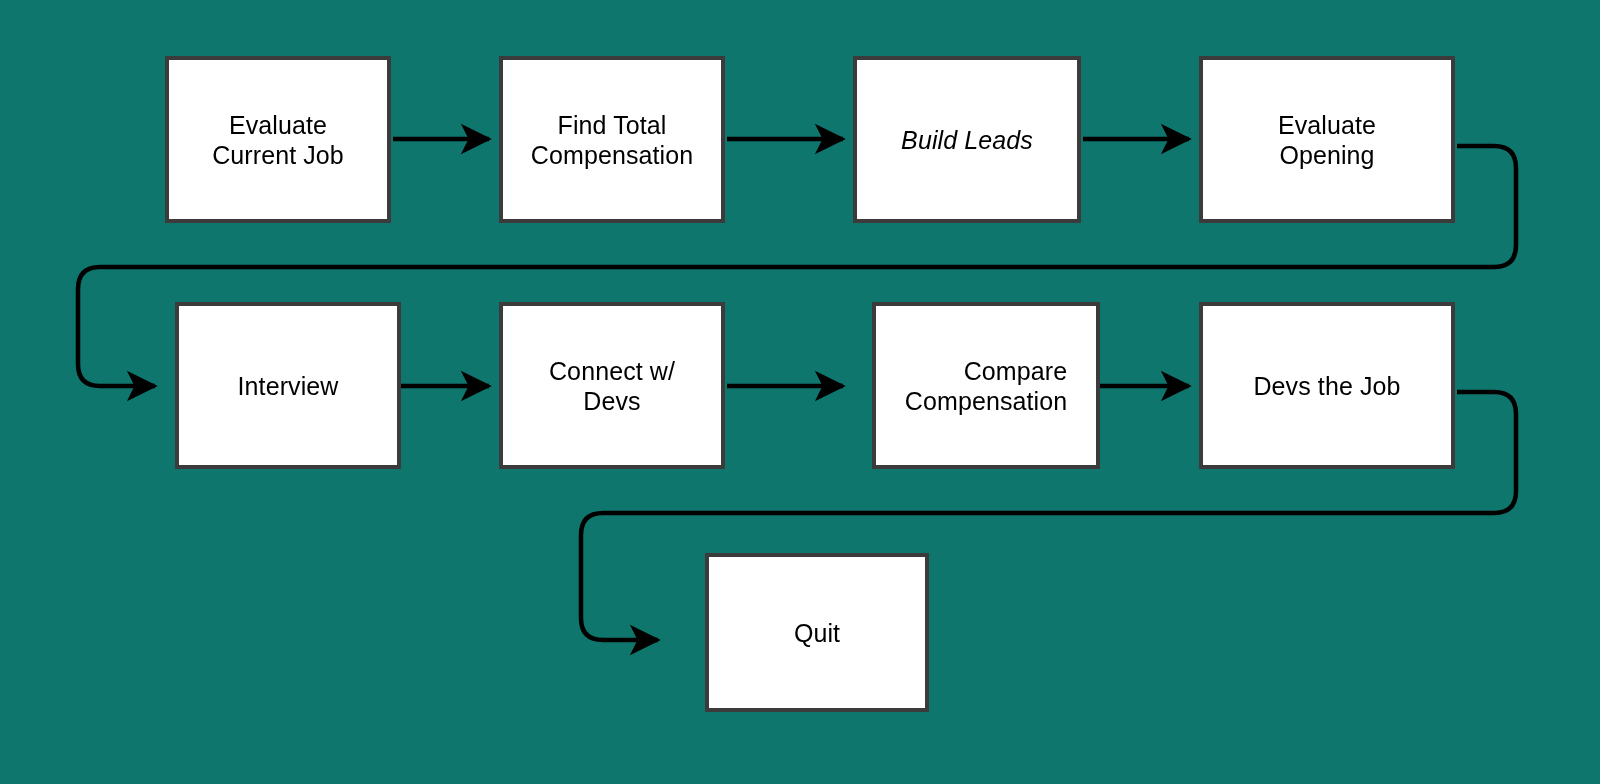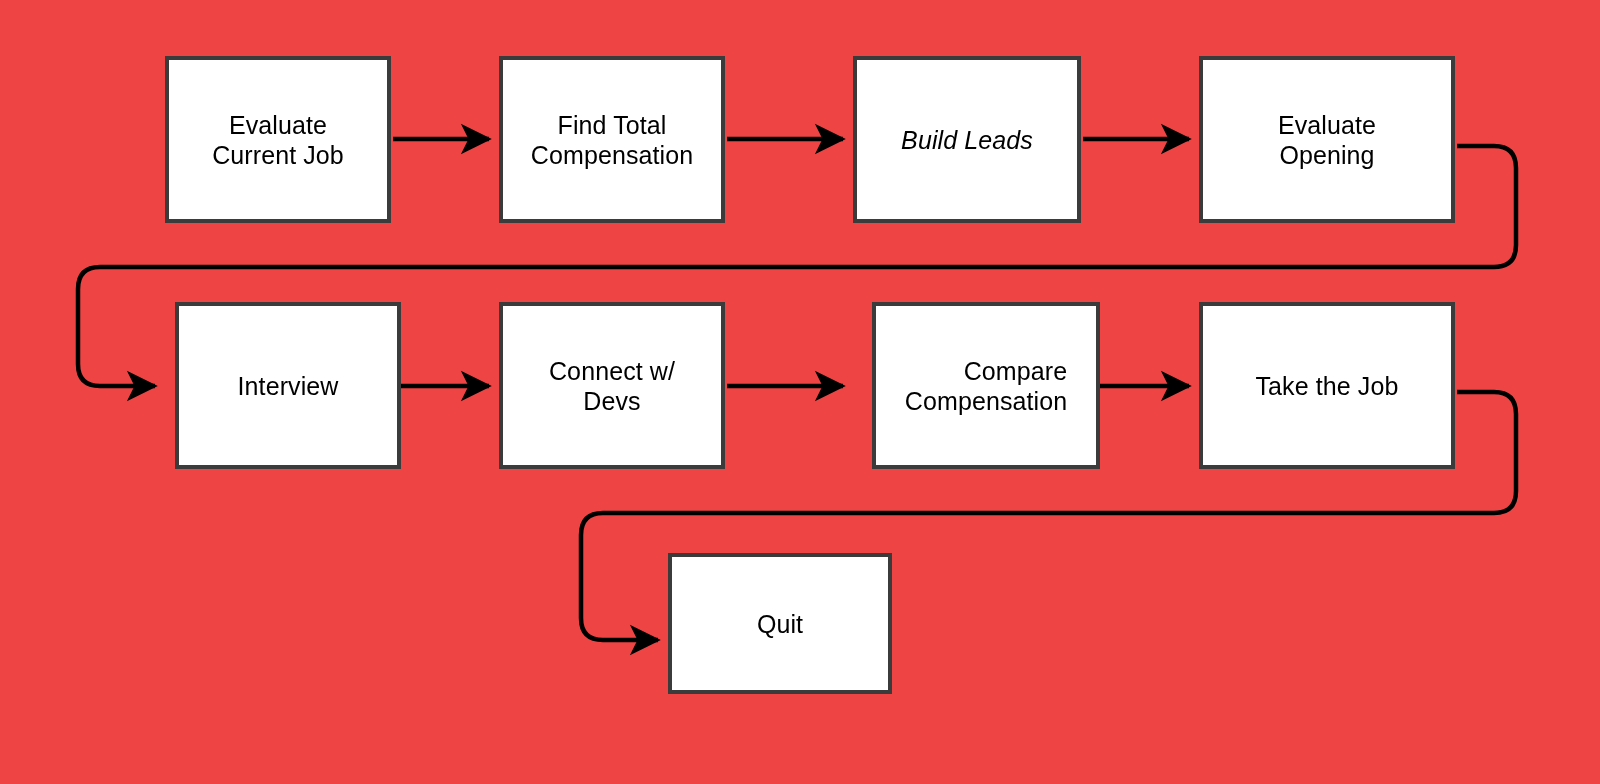--- a/index.html
+++ b/index.html
@@ -10,21 +10,21 @@
   body {
     width: 1600px;
     height: 784px;
     font-family: "Liberation Sans", sans-serif;
     overflow: hidden;
   }
   #canvas {
     position: relative;
     width: 1600px;
     height: 784px;
-    background: #ef4444;
+    background: #0f766e;
   }
   #edges {
     position: absolute;
     left: 0;
     top: 0;
     width: 1600px;
     height: 784px;
     pointer-events: none;
   }
   .node {
@@ -105,20 +105,20 @@
     <span class="node-label">Connect w/
 Devs</span>
   </div>
 
   <div class="node" style="left:872px; top:302px; width:228px; height:167px;text-align:right;">
     <span class="node-label">Compare
 Compensation</span>
   </div>
 
   <div class="node" style="left:1199px; top:302px; width:256px; height:167px;">
-    <span class="node-label">Take the Job</span>
+    <span class="node-label">Devs the Job</span>
   </div>
 
-  <div class="node" style="left:668px; top:553px; width:224px; height:141px;text-align:right;">
+  <div class="node" style="left:705px; top:553px; width:224px; height:159px;text-align:right;">
     <span class="node-label">Quit</span>
   </div>
 
 </div>
 
 </body></html>

